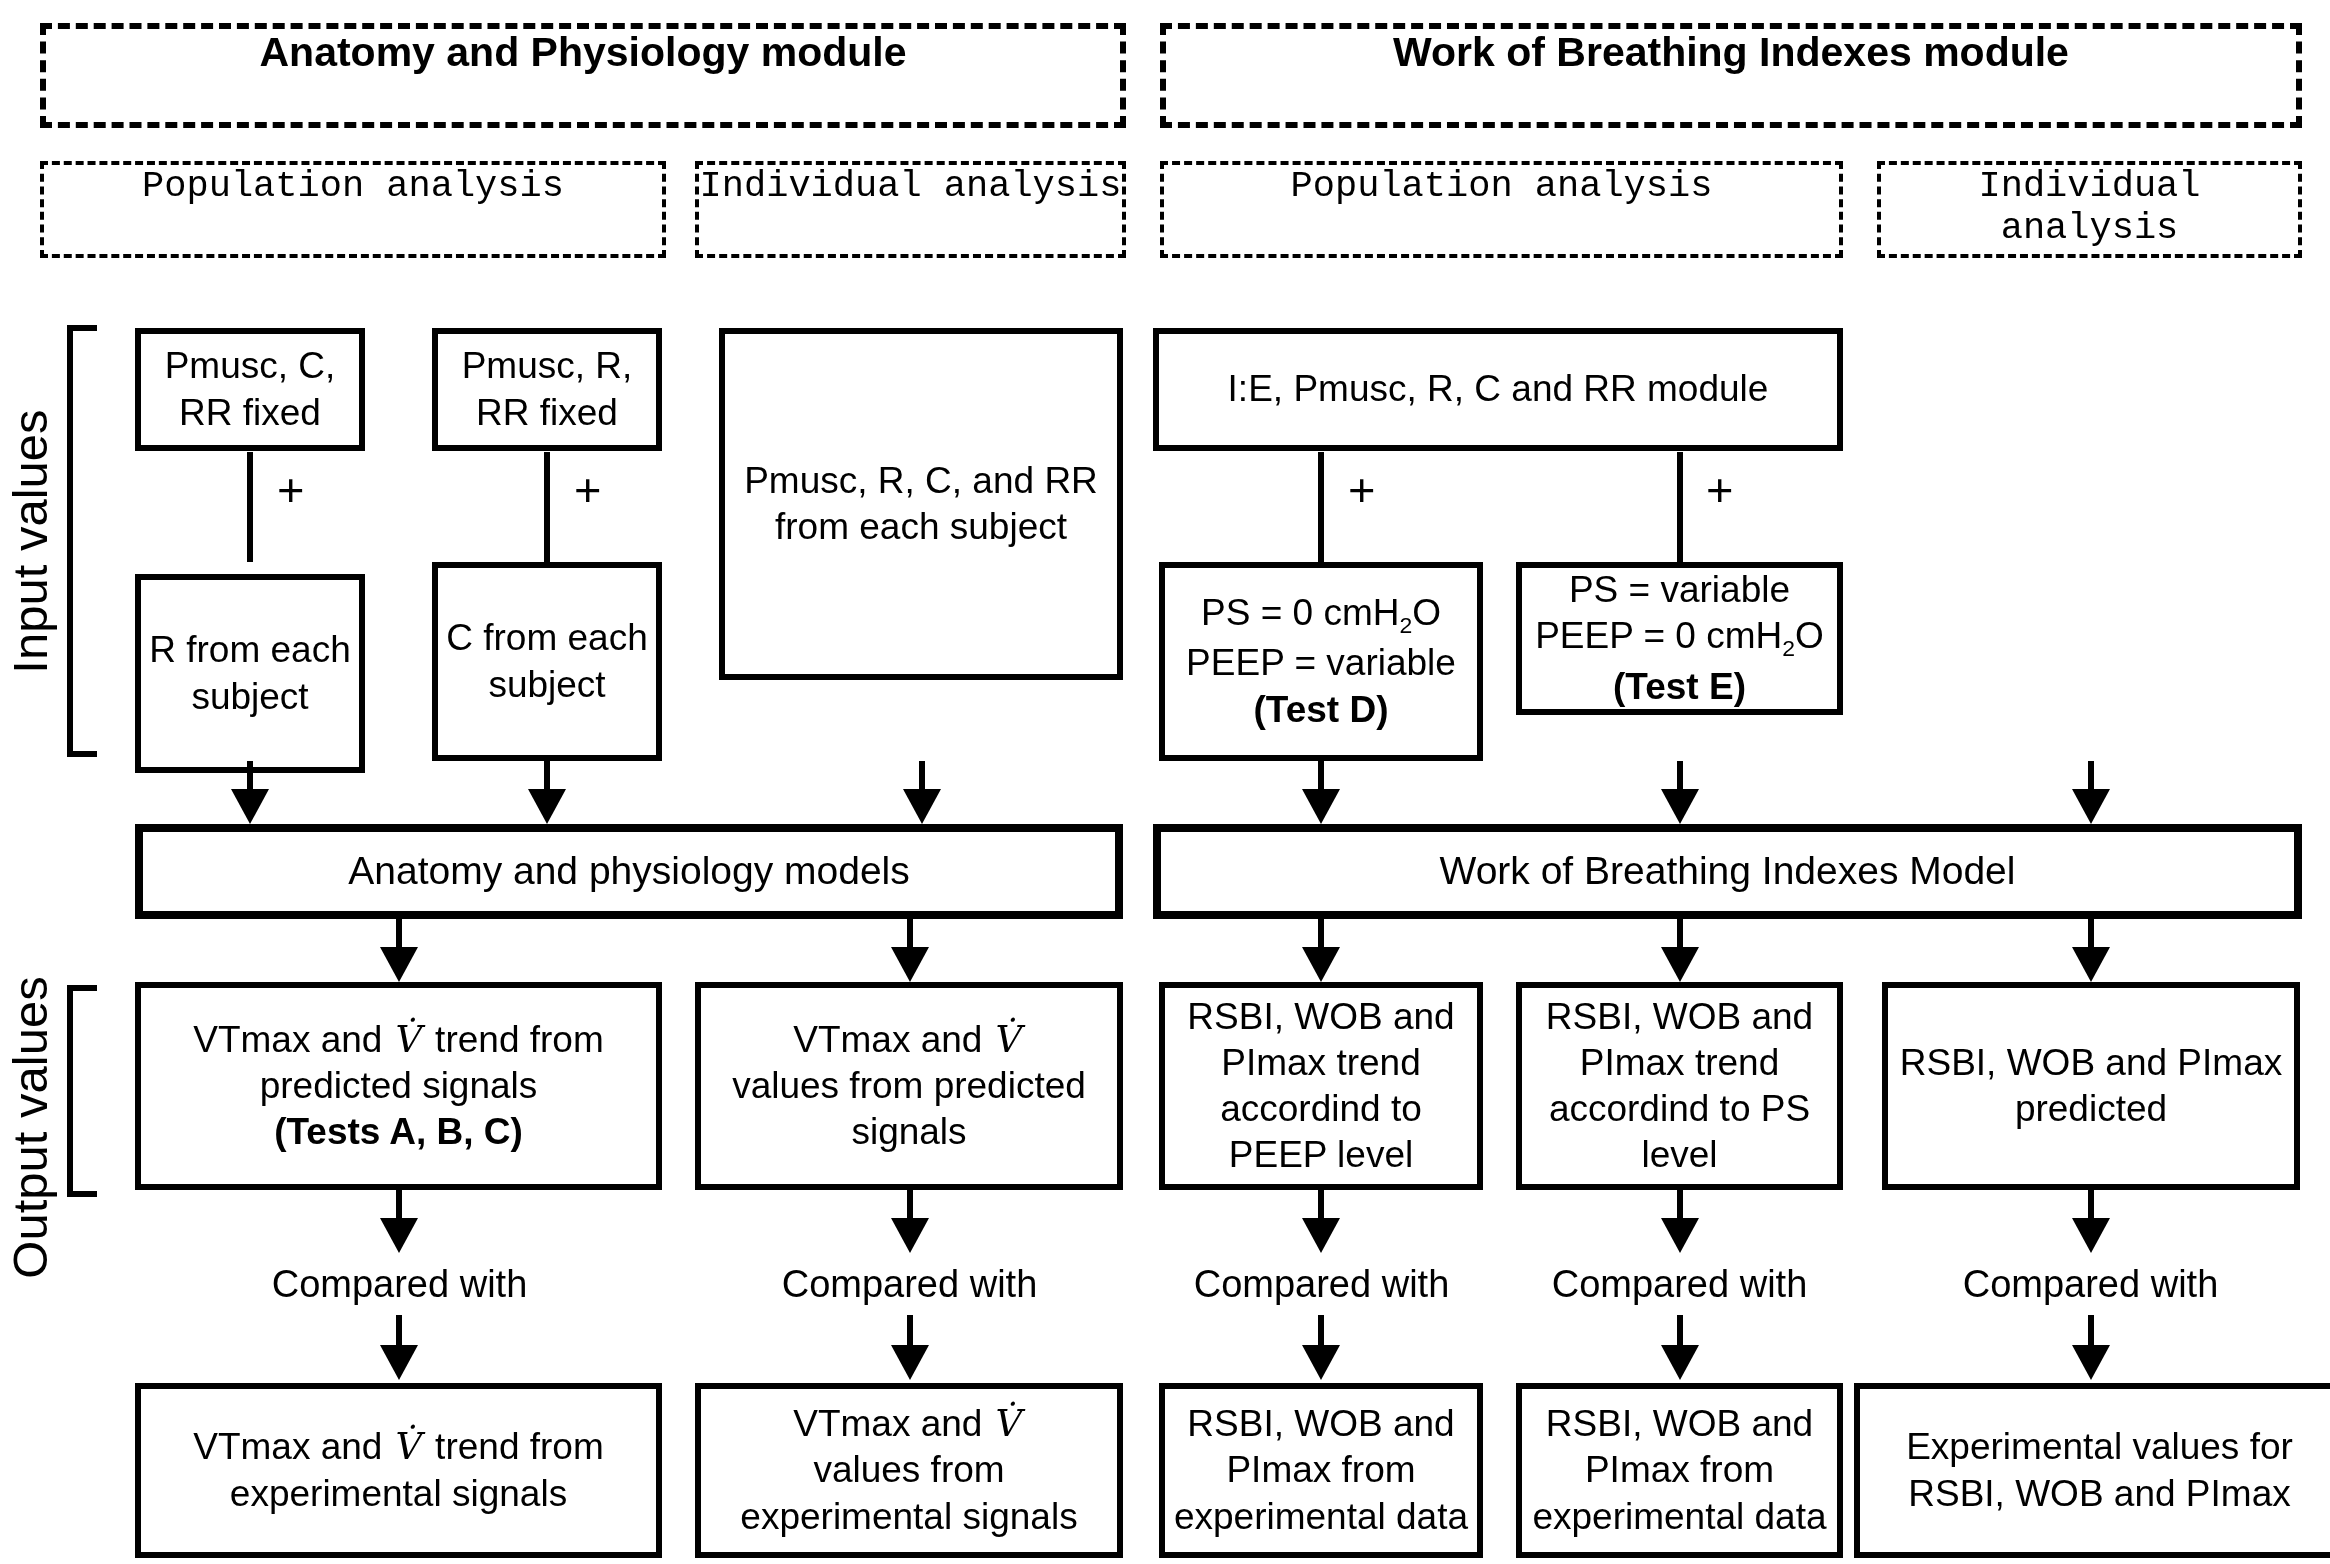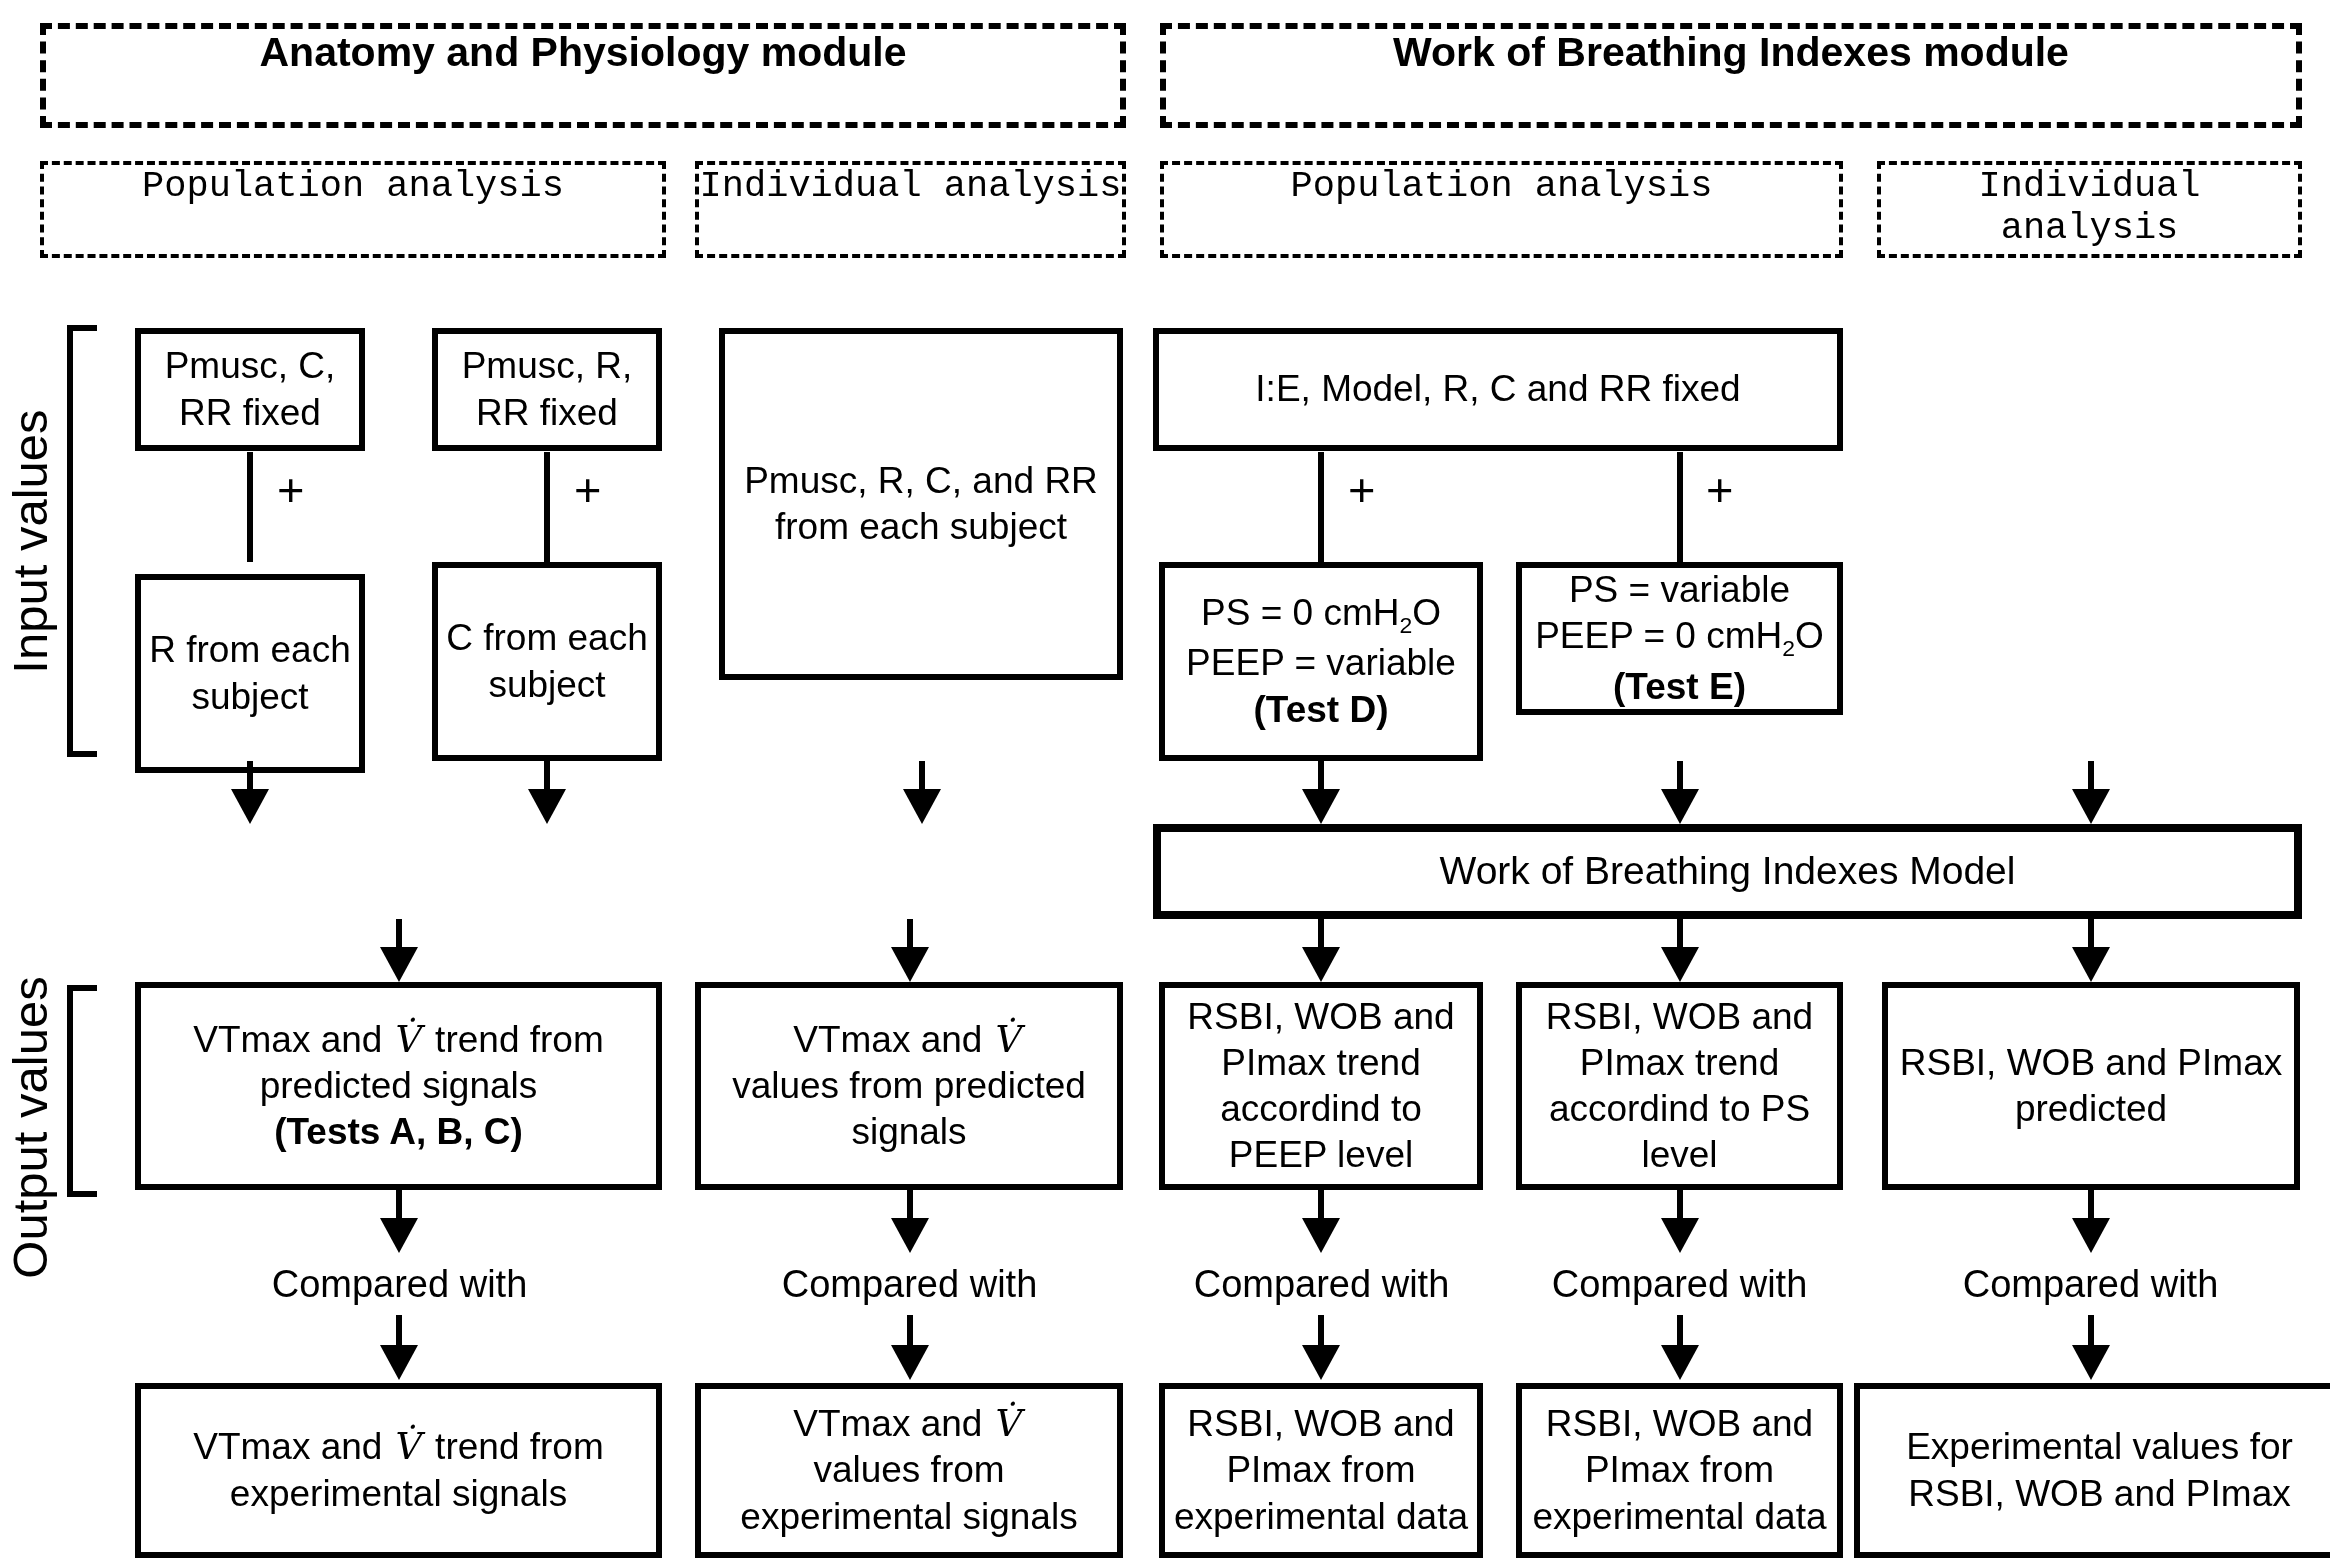--- a/index.html
+++ b/index.html
@@ -93,21 +93,21 @@
     <div class="ln">C from each</div>
     <div class="ln">subject</div>
   </div>
 
   <div class="box" style="left:719px;top:328px;width:404px;height:352px">
     <div class="ln">Pmusc, R, C, and RR</div>
     <div class="ln">from each subject</div>
   </div>
 
   <div class="box" style="left:1153px;top:328px;width:690px;height:123px">
-    <div class="ln">I:E, Model, R, C and RR fixed</div>
+    <div class="ln">I:E, Pmusc, R, C and RR module</div>
   </div>
   <div class="vline" style="left:1321px;top:452px;height:110px"></div>
   <span class="plus" style="left:1348px;top:466px">+</span>
   <div class="vline" style="left:1680px;top:452px;height:110px"></div>
   <span class="plus" style="left:1706px;top:466px">+</span>
 
   <div class="box" style="left:1159px;top:562px;width:324px;height:199px">
     <div class="ln"><span>PS = 0 cmH</span><sub>2</sub><span>O</span></div>
     <div class="ln">PEEP = variable</div>
     <div class="ln b">(Test D)</div>
@@ -119,20 +119,23 @@
   </div>
 
 
   <div class="arrow" style="left:250px;top:761px;height:63px"></div>
   <div class="arrow" style="left:547px;top:761px;height:63px"></div>
   <div class="arrow" style="left:922px;top:761px;height:63px"></div>
   <div class="arrow" style="left:1321px;top:761px;height:63px"></div>
   <div class="arrow" style="left:1680px;top:761px;height:63px"></div>
   <div class="arrow" style="left:2091px;top:761px;height:63px"></div>
 
+  <div class="box model" style="left:135px;top:824px;width:988px;height:95px">
+    <div class="ln">Anatomy and physiology models</div>
+  </div>
   <div class="box model" style="left:1153px;top:824px;width:1149px;height:95px">
     <div class="ln">Work of Breathing Indexes Model</div>
   </div>
 
   <div class="arrow" style="left:399px;top:919px;height:63px"></div>
   <div class="arrow" style="left:910px;top:919px;height:63px"></div>
   <div class="arrow" style="left:1321px;top:919px;height:63px"></div>
   <div class="arrow" style="left:1680px;top:919px;height:63px"></div>
   <div class="arrow" style="left:2091px;top:919px;height:63px"></div>
 

